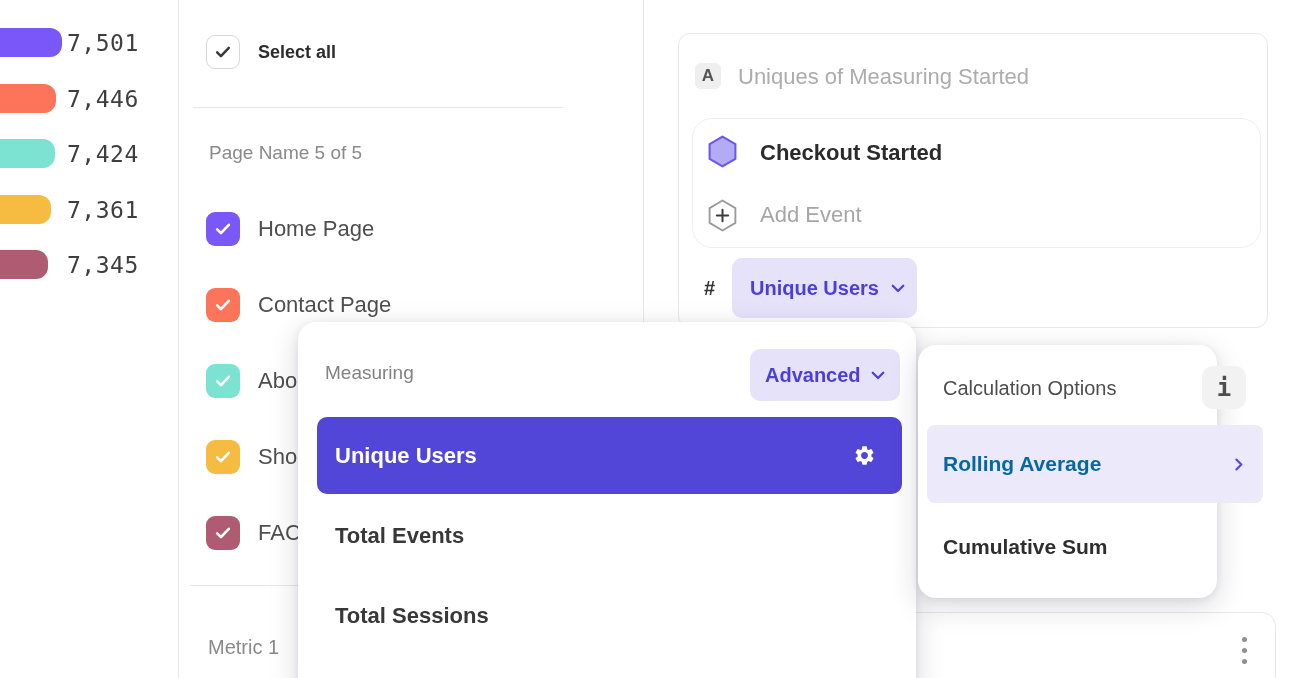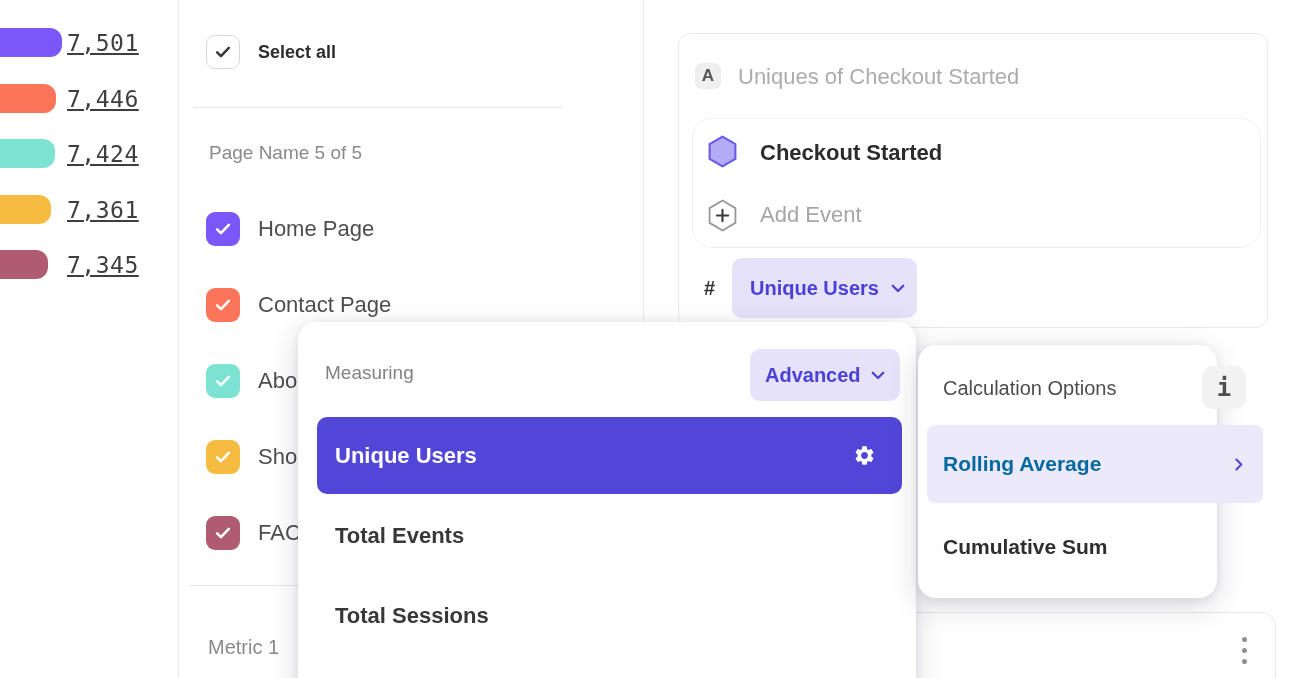--- a/index.html
+++ b/index.html
@@ -8,21 +8,21 @@
     font-family:"Liberation Sans",sans-serif;color:#2e2e2e;
   }
   .abs{position:absolute;}
   .vdiv{position:absolute;top:0;width:1px;height:678px;background:#e9e9e9;}
   .hdiv{position:absolute;height:1px;background:#e7e7e7;}
 
   
   .bar{position:absolute;left:0;height:29px;border-radius:0 12px 12px 0;}
   .bar-val{
     position:absolute;left:67px;transform:translateY(-50%);
-    font-family:"DejaVu Sans Mono",monospace;font-size:23px;color:#3e3e3e;letter-spacing:.5px;text-decoration:underline;
+    font-family:"DejaVu Sans Mono",monospace;font-size:23px;color:#3e3e3e;letter-spacing:.5px;
   }
 
   
   .cb{position:absolute;left:206px;width:34px;height:34px;border-radius:9px;
       display:flex;align-items:center;justify-content:center;}
   .cb.plain{background:#fff;border:1.5px solid #d8d8d8;box-sizing:border-box;}
   .cb-label{position:absolute;left:258px;transform:translateY(-50%);
       font-size:22px;font-weight:500;color:#4e4e4e;white-space:nowrap;}
   .muted{color:#8a8a8a;font-size:19px;font-weight:500;}
   .bold-label{font-size:18px;font-weight:600;color:#2d2d2d;}
@@ -140,21 +140,21 @@
   <div class="card" style="left:680px;top:612px;width:596px;height:90px;border-radius:14px">
     <div class="kebab" style="right:28px;top:24px">
       <span></span>
         <span></span>
         <span></span>
     </div>
   </div>
 
   <div class="card" style="left:678px;top:33px;width:590px;height:295px">
     <div class="badge">A</div>
-    <div class="abs ghost-text" style="left:59px;top:43px;transform:translateY(-50%)">Uniques of Checkout Started</div>
+    <div class="abs ghost-text" style="left:59px;top:43px;transform:translateY(-50%)">Uniques of Measuring Started</div>
 
     <div class="card" style="left:13px;top:84px;width:569px;height:130px;border-radius:20px;border-color:#efefef">
       <div class="abs" style="left:15px;top:16px">
         <svg width="29" height="33" viewBox="0 0 28 32">
             <polygon points="14,1.5 26.5,8.8 26.5,23.2 14,30.5 1.5,23.2 1.5,8.8" fill="#b3abf3" stroke="#6a58e8" stroke-width="2" stroke-linejoin="round"></polygon>
           </svg>
       </div>
       <div class="abs event-name" style="left:67px;top:34px;transform:translateY(-50%)">Checkout Started</div>
 
       <div class="abs" style="left:15px;top:80px">

